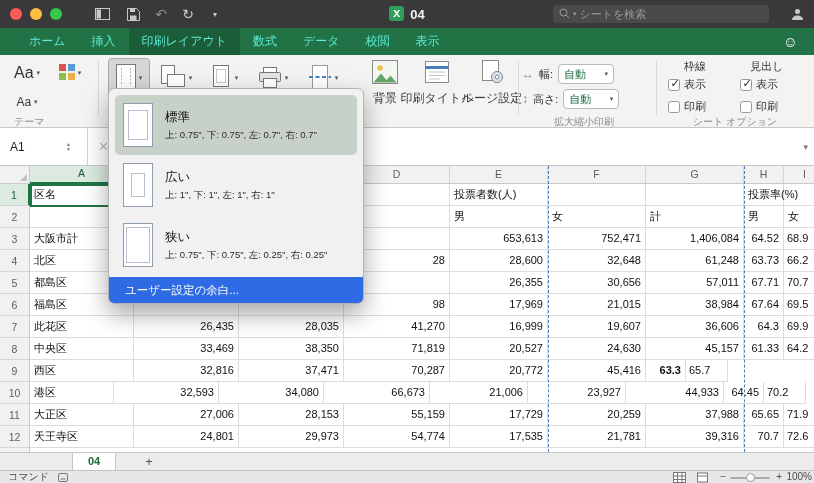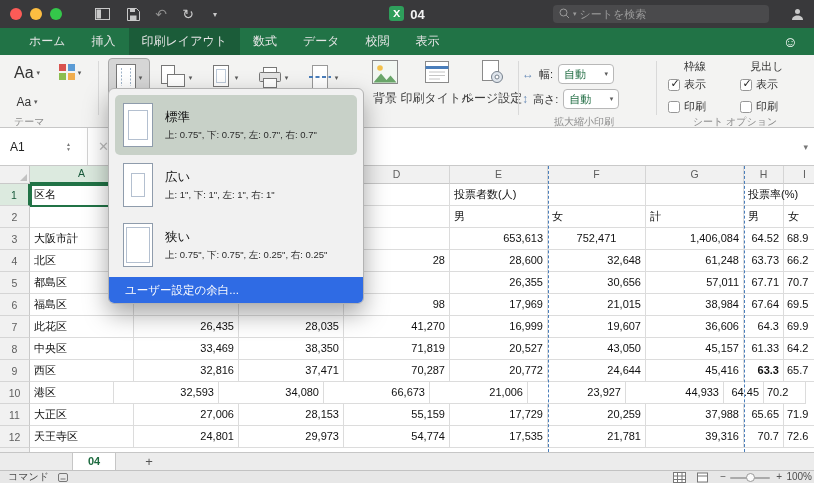--- a/index.html
+++ b/index.html
@@ -17,21 +17,21 @@
   .tbi.tcaret { font-size:8px; }
   .title-center { position:absolute; left:250px; right:250px; top:0; height:28px; display:flex; align-items:center; justify-content:center; gap:6px; }
   .wtitle { color:#f2f2f2; font-size:13px; font-weight:bold; }
   .searchbox { position:absolute; left:553px; top:5px; width:216px; height:18px; background:#4a4a4c; border-radius:4px; display:flex; align-items:center; gap:3px; padding:0 6px; }
   .sph { color:#9b9b9b; font-size:11px; } .scaret { color:#9b9b9b; font-size:7px; }
   .shareicon { position:absolute; right:10px; top:8px; }
 
   
   .tabbar { position:absolute; left:0; top:28px; width:814px; height:27px; background:#217346; }
   .tabs { position:absolute; left:16px; top:0; height:27px; display:flex; }
-  .rtab { padding:0 13px; line-height:27px; color:#e5e5e5; font-size:12px; white-space:nowrap; }
+  .rtab { padding:0 13px; line-height:27px; color:#5eead4; font-size:12px; white-space:nowrap; }
   .rtab.active { background:#1b5c39; }
   .smiley { position:absolute; right:16px; top:0; height:27px; display:flex; align-items:center; color:#fff; font-size:15px; }
 
   
   .ribbon { position:absolute; left:0; top:55px; width:814px; height:73px; background:#f3f3f2; border-bottom:1px solid #c7c7c7; }
   .btn { position:absolute; display:flex; align-items:center; justify-content:center; gap:3px; border-radius:4px; }
   .btn.pressed { background:#d6d6d6; border:1px solid #a8a8a8; }
   .caret { font-size:7px; color:#5a5a5a; }
   .aa { font-size:16px; color:#333; } .aa.small { font-size:12px; }
   .glabel { position:absolute; font-size:10px; color:#8b8b8b; white-space:nowrap; }
@@ -367,21 +367,21 @@
           <div class="gcell" style="width: 40px;">男</div>
           <div class="gcell coli" style="width: 42px;">女</div>
         </div>
         <div class="grow">
           <div class="grhead">3</div>
           <div class="gcell" style="width: 104px;">大阪市計</div>
           <div class="gcell" style="width: 105px;"></div>
           <div class="gcell" style="width: 105px;"></div>
           <div class="gcell" style="width: 106px;"></div>
           <div class="gcell num" style="width: 98px;">653,613</div>
-          <div class="gcell num" style="width: 98px; text-align: center;">752,471</div>
+          <div class="gcell num" style="width: 98px;">752,471</div>
           <div class="gcell num" style="width: 98px;">1,406,084</div>
           <div class="gcell num" style="width: 40px;">64.52</div>
           <div class="gcell num coli" style="width: 42px;">68.9</div>
         </div>
         <div class="grow">
           <div class="grhead">4</div>
           <div class="gcell" style="width: 104px;">北区</div>
           <div class="gcell" style="width: 105px;"></div>
           <div class="gcell" style="width: 105px;"></div>
           <div class="gcell num" style="width: 106px;">28</div>
@@ -427,33 +427,32 @@
           <div class="gcell num" style="width: 40px;">64.3</div>
           <div class="gcell num coli" style="width: 42px;">69.9</div>
         </div>
         <div class="grow">
           <div class="grhead">8</div>
           <div class="gcell" style="width: 104px;">中央区</div>
           <div class="gcell num" style="width: 105px;">33,469</div>
           <div class="gcell num" style="width: 105px;">38,350</div>
           <div class="gcell num" style="width: 106px;">71,819</div>
           <div class="gcell num" style="width: 98px;">20,527</div>
-          <div class="gcell num" style="width: 98px;">43,050</div>
+          <div class="gcell num" style="width: 98px;">24,630</div>
           <div class="gcell num" style="width: 98px;">45,157</div>
           <div class="gcell num" style="width: 40px;">61.33</div>
           <div class="gcell num coli" style="width: 42px;">64.2</div>
         </div>
         <div class="grow">
           <div class="grhead">9</div>
           <div class="gcell" style="width: 104px;">西区</div>
           <div class="gcell num" style="width: 105px;">32,816</div>
           <div class="gcell num" style="width: 105px; text-align: right;">37,471</div>
           <div class="gcell num" style="width: 106px;">70,287</div>
           <div class="gcell num" style="width: 98px;">20,772</div>
-          <div class="gcell num" style="width: 98px;">24,644</div>
           <div class="gcell num" style="width: 98px;">45,416</div>
           <div class="gcell num" style="width: 40px; font-weight: bold;">63.3</div>
           <div class="gcell num coli" style="width: 42px;">65.7</div>
         </div>
         <div class="grow">
           <div class="grhead">10</div>
           <div class="gcell" style="width: 84px;">港区</div>
           <div class="gcell num" style="width: 105px;">32,593</div>
           <div class="gcell num" style="width: 105px;">34,080</div>
           <div class="gcell num" style="width: 106px;">66,673</div>

